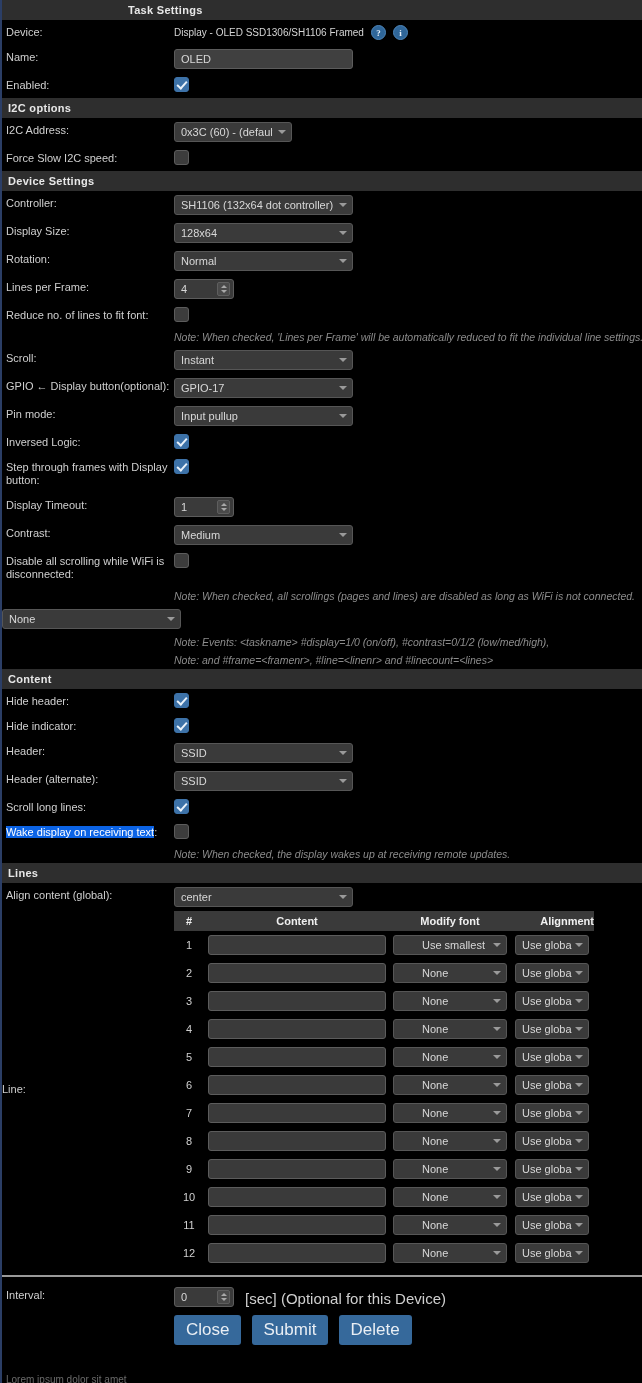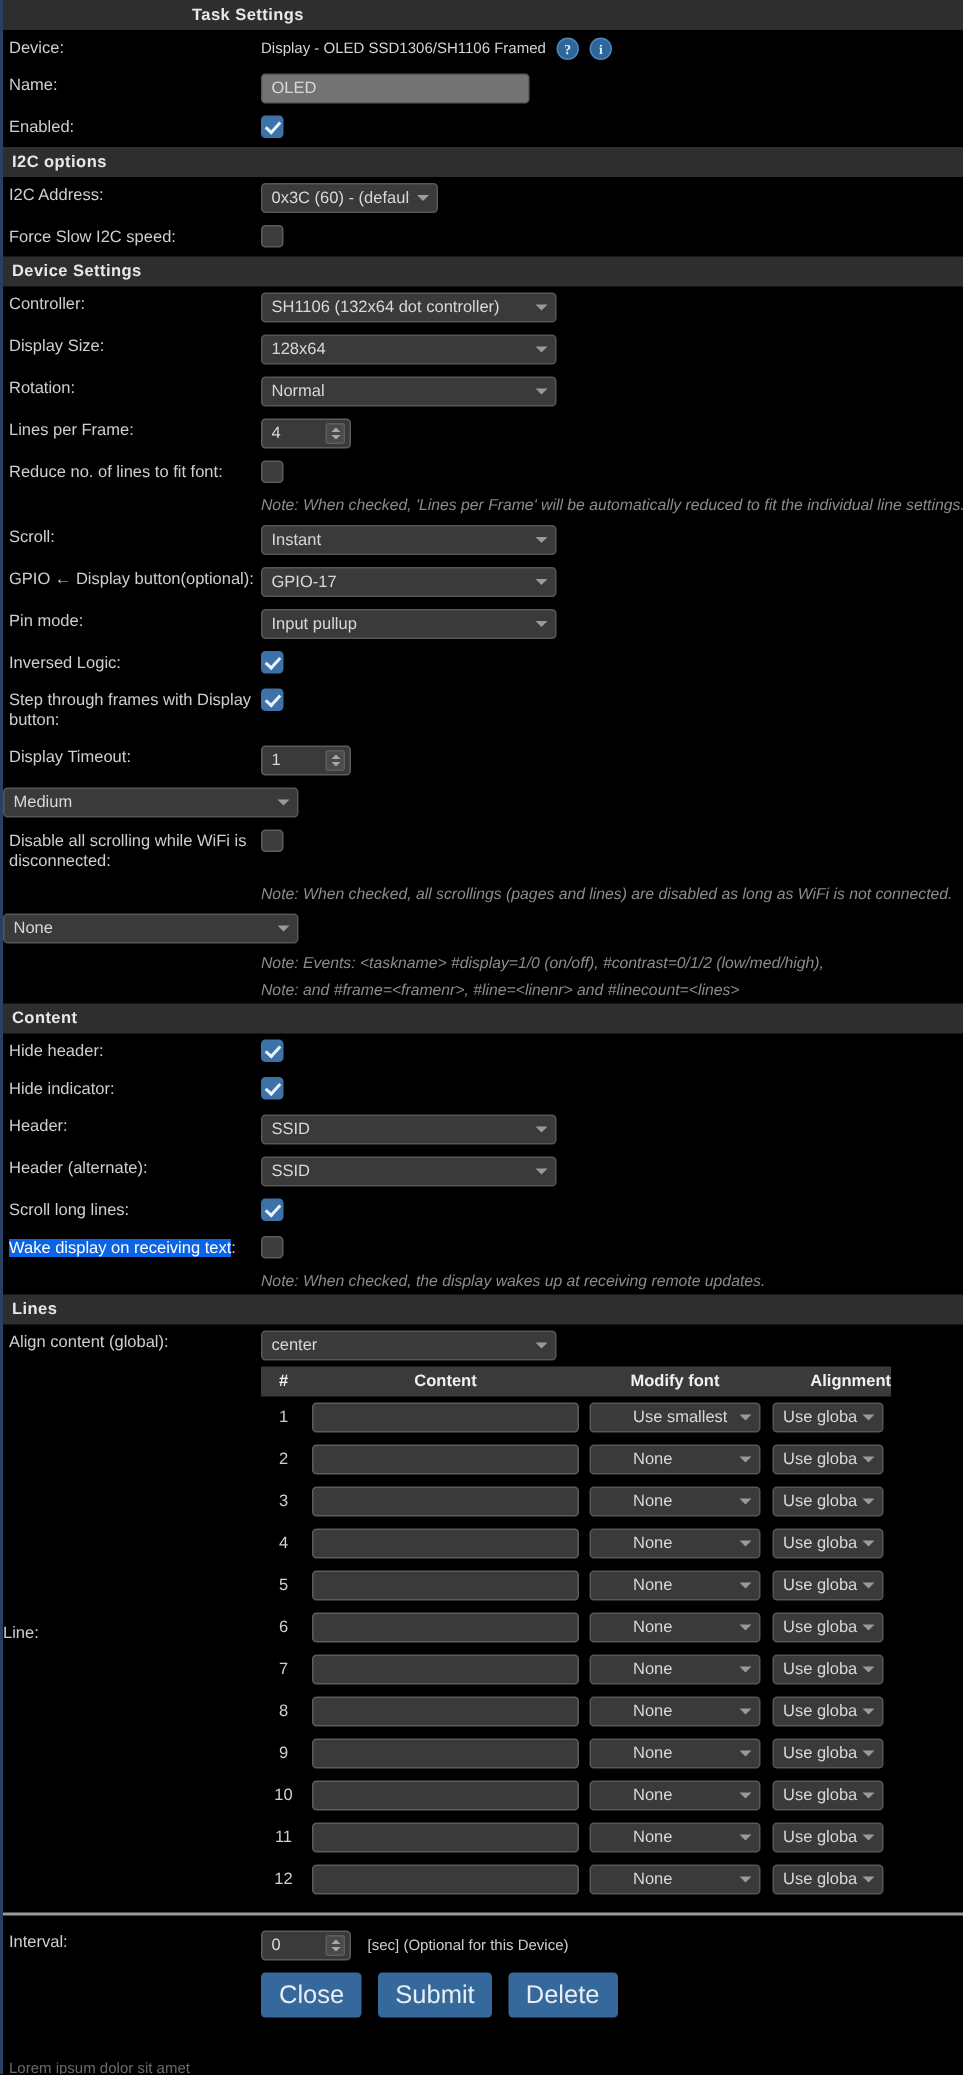--- a/index.html
+++ b/index.html
@@ -51,40 +51,40 @@
     -webkit-appearance: none;
     appearance: none;
     background-color: #3a3a3a;
     color: #d8d8d8;
     border: 1px solid #565656;
     border-radius: 3px;
     font-family: "Liberation Sans", sans-serif;
     font-size: 11px;
     height: 20px;
     padding: 1px 18px 1px 6px;
-    width: 197px;
+    width: 179px;
     outline: none;
   }
   .selwrap { position: relative; display: inline-block; }
   .selwrap .arw {
     position: absolute;
     right: 6px; top: 50%;
     margin-top: -2px;
     width: 0; height: 0;
     border-left: 4px solid transparent;
     border-right: 4px solid transparent;
     border-top: 4px solid #9a9a9a;
     pointer-events: none;
   }
   .selwrap.sm select.sel { width: 118px; }
   .selwrap.mf select.sel { width: 114px; padding-left: 28px; }
   .selwrap.al select.sel { width: 74px; padding-right: 16px; }
 
   input.txt {
-    background-color: #737373;
+    background-color: #404040;
     color: #d8d8d8;
     border: 1px solid #5c5c5c;
     border-radius: 3px;
     font-family: "Liberation Sans", sans-serif;
     font-size: 11px;
     height: 20px;
     width: 179px;
     padding: 1px 6px;
     outline: none;
   }
@@ -214,21 +214,21 @@
     background: #36699b;
     color: #e9eef4;
     border: none;
     border-radius: 3px;
     font-family: "Liberation Sans", sans-serif;
     font-size: 17px;
     padding: 5px 12px;
     margin-right: 7px;
     cursor: pointer;
   }
-  .unit { color: #cfcfcf; font-size: 10px; margin-left: 8px; vertical-align: middle; }
+  .unit { color: #cfcfcf; font-size: 15px; margin-left: 8px; vertical-align: middle; }
   .sel-hl { background: #0b63e5; color: #ffffff; }
   .footer-cut {
     position: absolute;
     left: 4px; bottom: 0;
     width: 400px; height: 9px;
     overflow: hidden;
     color: #6a6a6a;
     font-size: 10px;
     white-space: nowrap;
   }
@@ -398,20 +398,21 @@
     <div class="lbl">Display Timeout:</div>
     <div class="fld">
       <span class="numwrap">
         <input class="num" type="text" value="1" style="">
         <span class="spin"></span>
       </span>
     </div>
   </div>
 
   <div class="row">
+    <div class="lbl">Contrast:</div>
     <div class="fld">
       <span class="selwrap">
         <select class="sel">
           <option>Medium</option>
         </select>
         <span class="arw"></span>
       </span>
     </div>
   </div>
 

